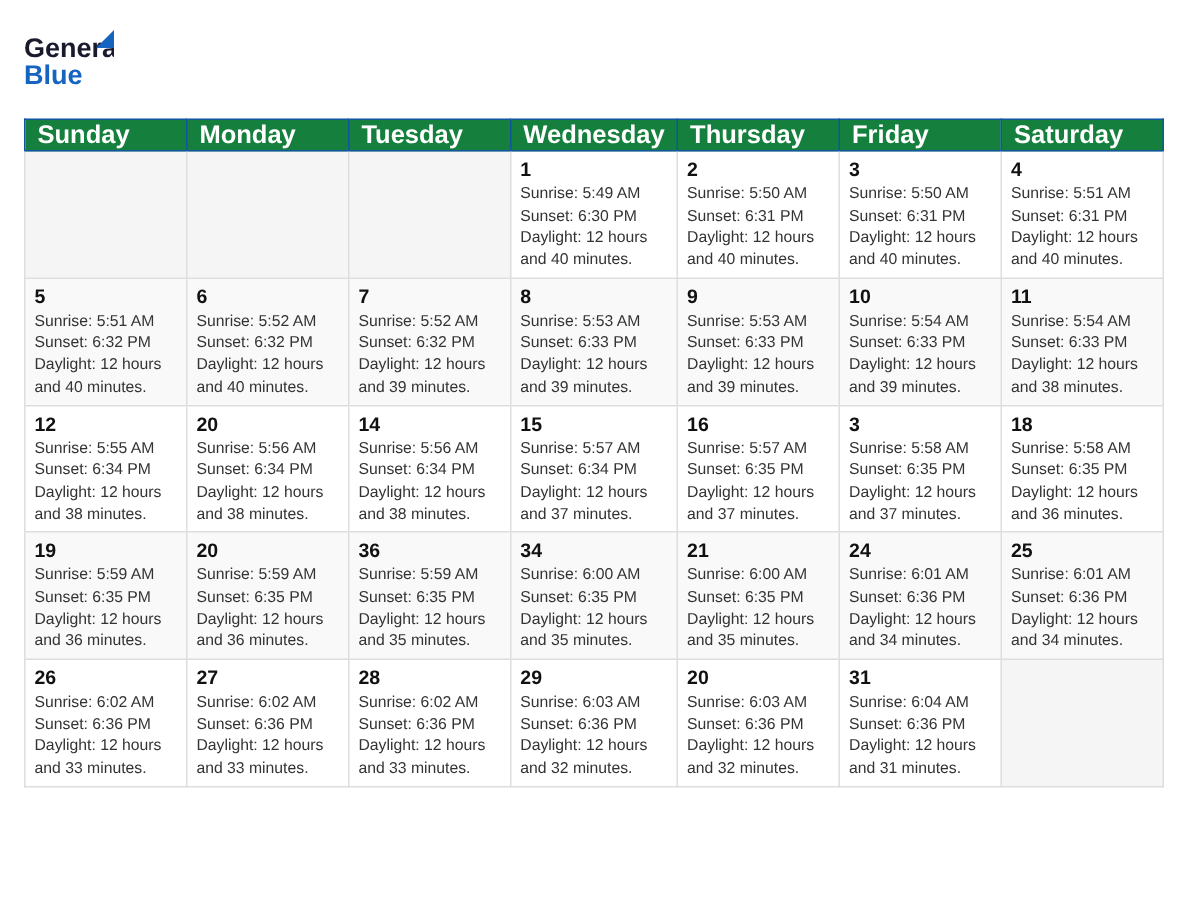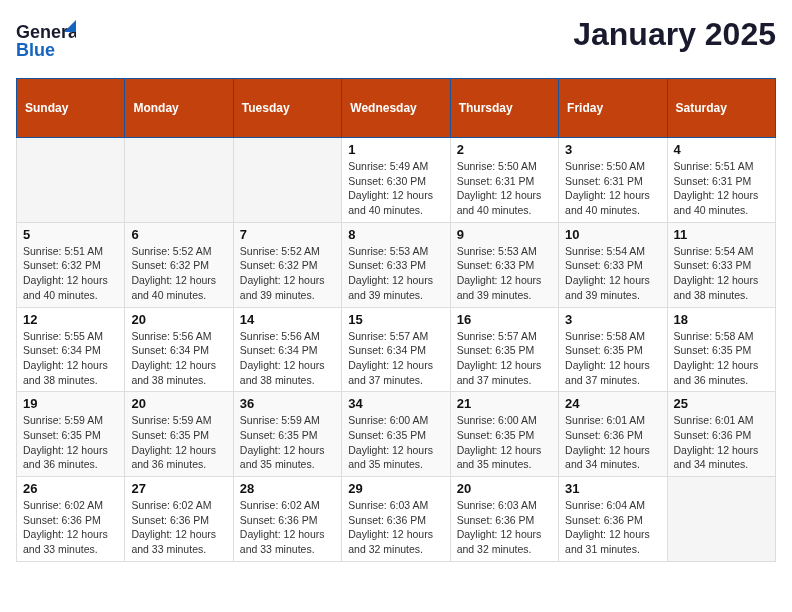--- a/index.html
+++ b/index.html
@@ -32,25 +32,25 @@
       font-size: 16px;
       font-weight: normal;
       color: #333;
     }
     .calendar {
       width: 100%;
       border-collapse: collapse;
       border: 1px solid #ccc;
     }
     .calendar th {
-      background-color: #c2410c;
+      background-color: #15803d;
       color: #fff;
       text-align: left;
-      padding: 22px 8px;
-      font-size: 12px;
+      padding: 0 8px;
+      font-size: 17px;
       border: 1px solid #1255a0;
     }
     .calendar td {
       vertical-align: top;
       padding: 4px 6px;
       border: 1px solid #ddd;
       font-size: 11px;
       color: #222;
       width: 108px;
       min-height: 70px;
@@ -81,21 +81,20 @@
   <div class="logo-wrapper">
     <div>
       <svg width="60" height="50" viewBox="0 0 60 50">
         <text x="0" y="22" font-family="Arial" font-size="18" font-weight="bold" fill="#1a1a2e">General</text>
         <text x="0" y="40" font-family="Arial" font-size="18" font-weight="bold" fill="#1565c0">Blue</text>
         <polygon points="48,16 60,16 60,4" fill="#1565c0"></polygon>
       </svg>
     </div>
   </div>
   <div class="title-section">
-    <h1>January 2025</h1>
   </div>
 </div>
 
 <table class="calendar">
   <thead>
     <tr>
     <th>Sunday</th>
         <th>Monday</th>
         <th>Tuesday</th>
         <th>Wednesday</th>

